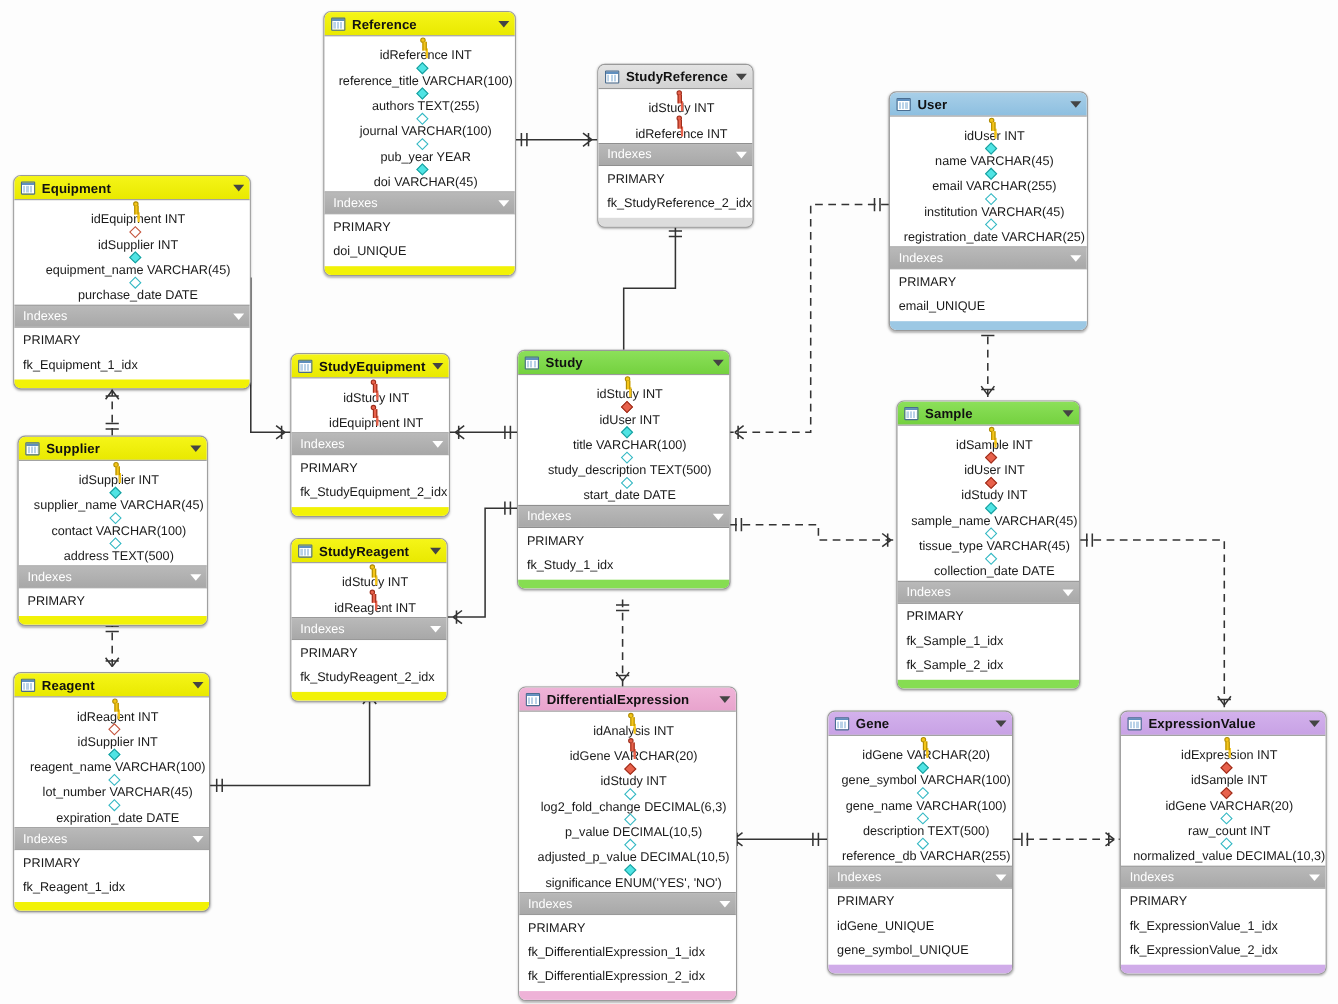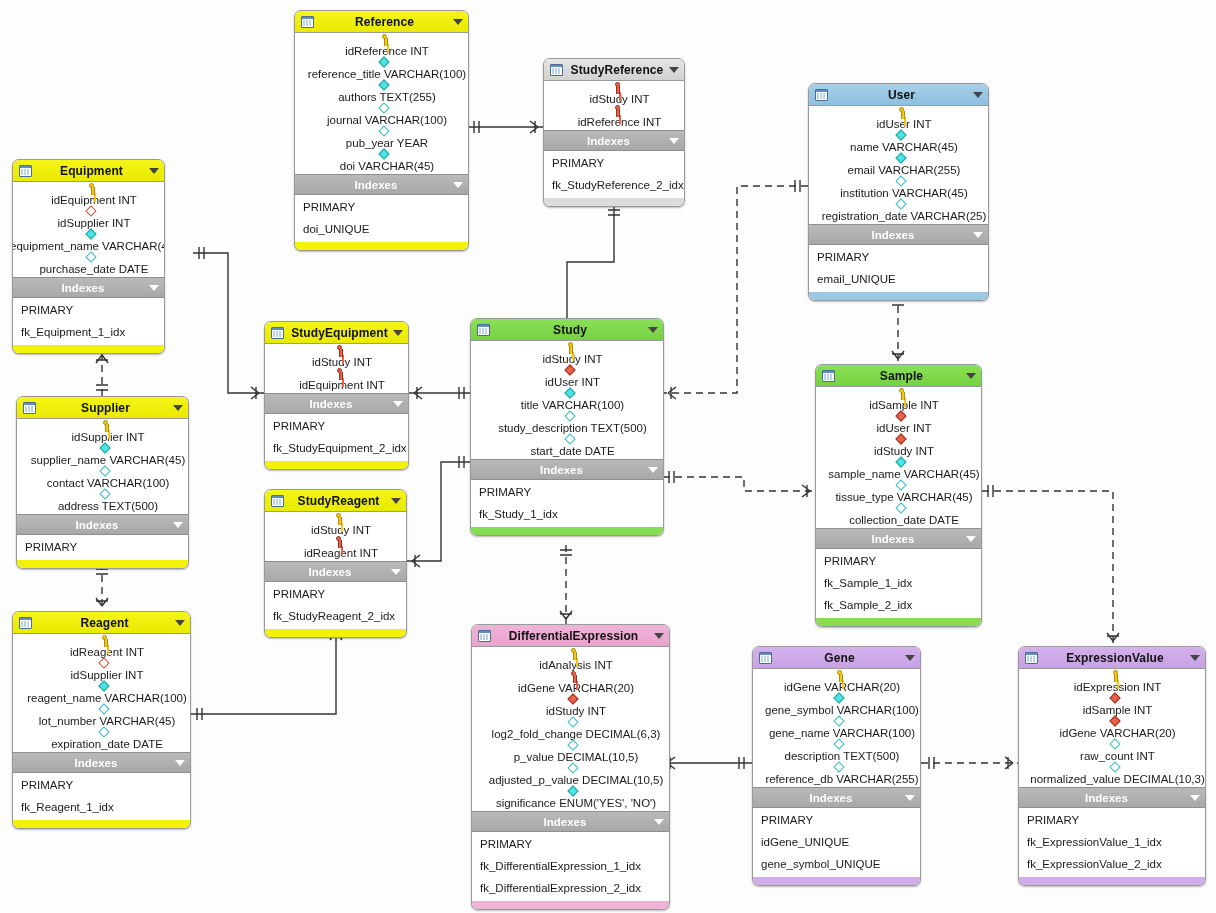--- a/index.html
+++ b/index.html
@@ -26,21 +26,21 @@
   .tbl-head{
     height:22px;
     display:flex;align-items:center;
     padding:0 5px 0 6px;
     font-weight:bold;
     font-size:12px;
     border-bottom:1px solid #9a9a9a;
     box-sizing:border-box;
     position:relative;
   }
-  .tbl-head .tname{flex:1;margin-left:6px;white-space:nowrap;letter-spacing:.1px;text-align:center;}
+  .tbl-head .tname{flex:1;margin-left:6px;white-space:nowrap;letter-spacing:.1px;}
   .tbl-foot{height:8px;box-sizing:border-box;}
 
   
   .c-yellow .tbl-head,.c-yellow .tbl-foot{background:#f2f207;}
   .c-yellow .tbl-head{background:linear-gradient(#f5f518,#e9e900);}
   .c-green  .tbl-head{background:linear-gradient(#8ce05a,#74d13f);}
   .c-green  .tbl-foot{background:#86dd52;}
   .c-blue   .tbl-head{background:linear-gradient(#a8cfe8,#8dbfe0);}
   .c-blue   .tbl-foot{background:#9cc8e4;}
   .c-pink   .tbl-head{background:linear-gradient(#efb4d8,#e8a3cd);}
@@ -113,23 +113,22 @@
   .gl.dia.cyan-open  i{background:#ffffff;border:1px solid #35b9c4;}
   .gl.dia.red-solid  i{background:#e8614b;border:1px solid #9c2e1c;}
   .gl.dia.red-open   i{background:#ffffff;border:1px solid #c4543c;}
 
   
   .idx-head{
     height:21px;display:flex;align-items:center;
     padding:0 5px 0 8px;
     background:linear-gradient(#b9b9b9,#a8a8a8);
     border-top:1px solid #8f8f8f;border-bottom:1px solid #8f8f8f;
-    font-size:11.5px;color:#ffffff;font-weight:bold;
+    font-size:11.5px;color:#ffffff;font-weight:normal;
     box-sizing:border-box;
-    text-align:center;
   }
   .idx-head .ititle{flex:1;}
   .idx-list{background:#fff;padding:1px 0 2px;}
   .idx{height:22px;display:flex;align-items:center;padding-left:8px;
        font-size:11.5px;color:#1a1a1a;white-space:nowrap;}
 </style>
 </head>
 <body>
 
 <div id="canvas">
@@ -319,21 +318,21 @@
         <div class="idx-head">
           <span class="ititle">Indexes</span>
           <span class="caret light"></span>
         </div>
         <div class="idx-list">
           <div class="idx">PRIMARY</div>
           <div class="idx">email_UNIQUE</div>
         </div>
         <div class="tbl-foot"></div>
       </div>
-      <div class="tbl c-yellow" style="left: 12px; top: 159px; width: 153px;">
+      <div class="tbl c-yellow" style="left: 12px; top: 159px; width: 216px;">
         <div class="tbl-head">
           <span class="tbl-icon"></span>
           <span class="tname">Equipment</span>
           <span class="caret"></span>
         </div>
         <div class="cols">
           <div class="col">
             <span class="gl key-pk"></span>
             <span class="cname">idEquipment INT</span>
           </div>

